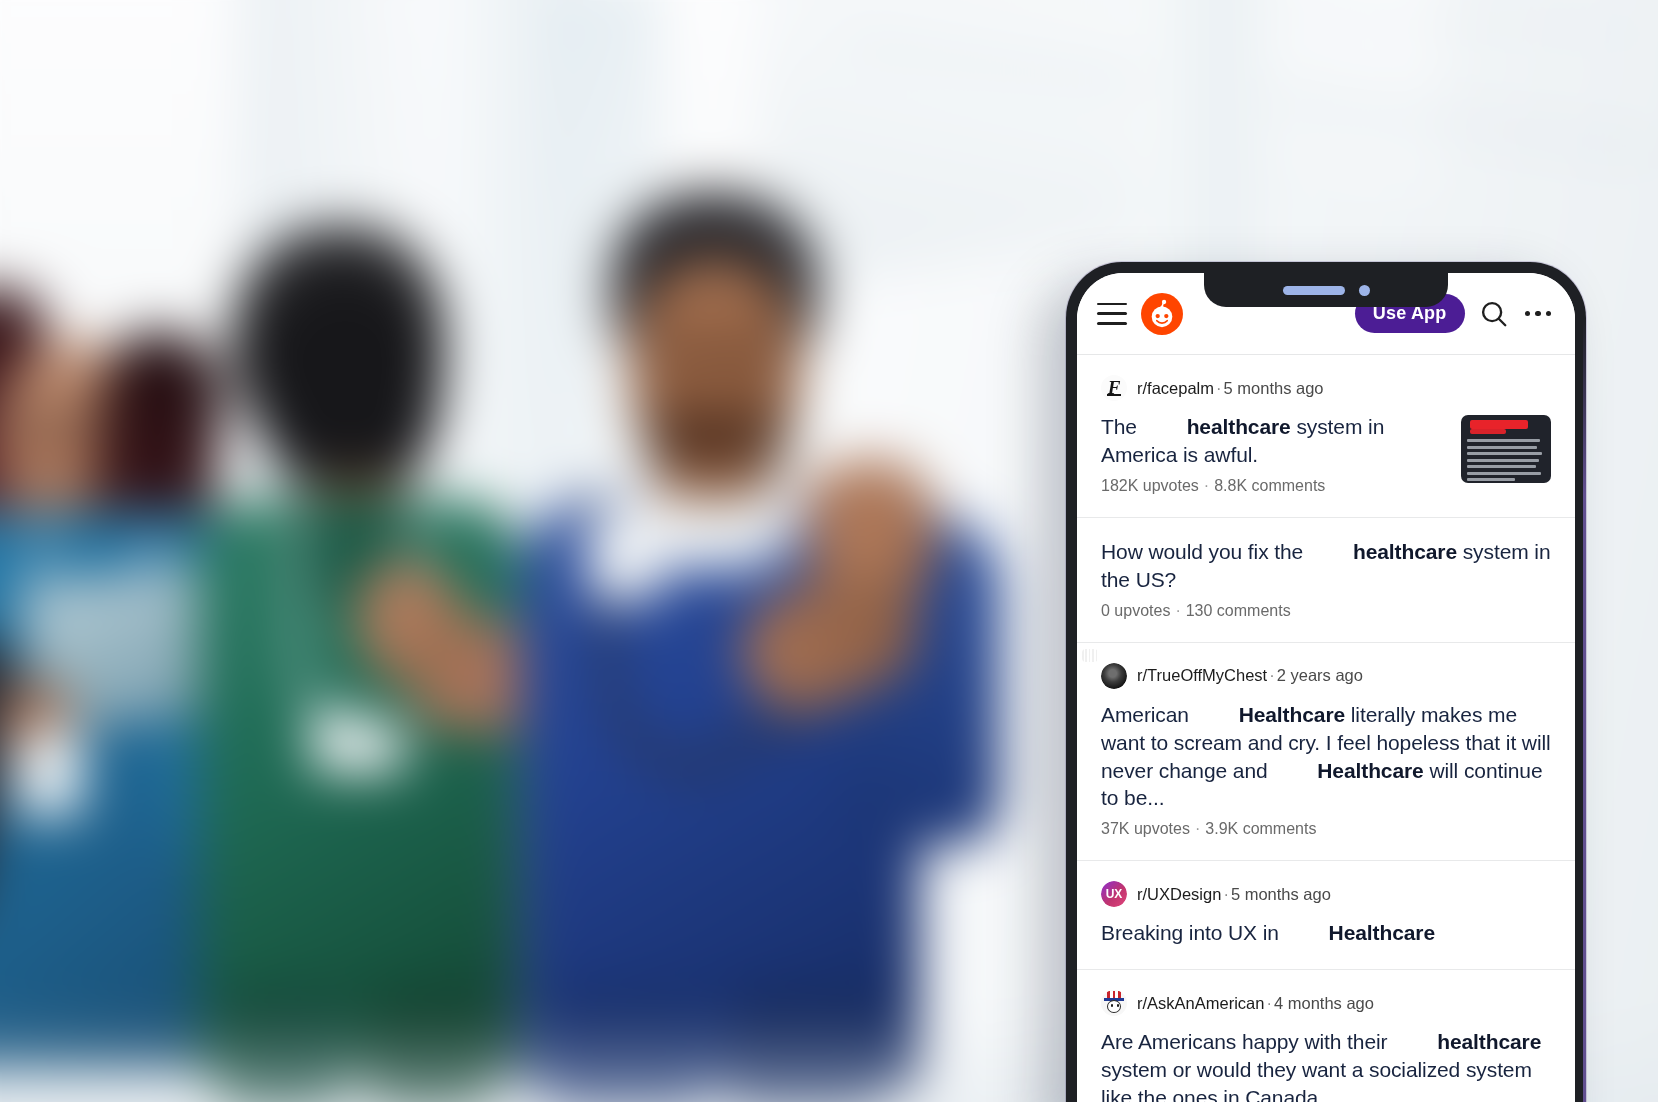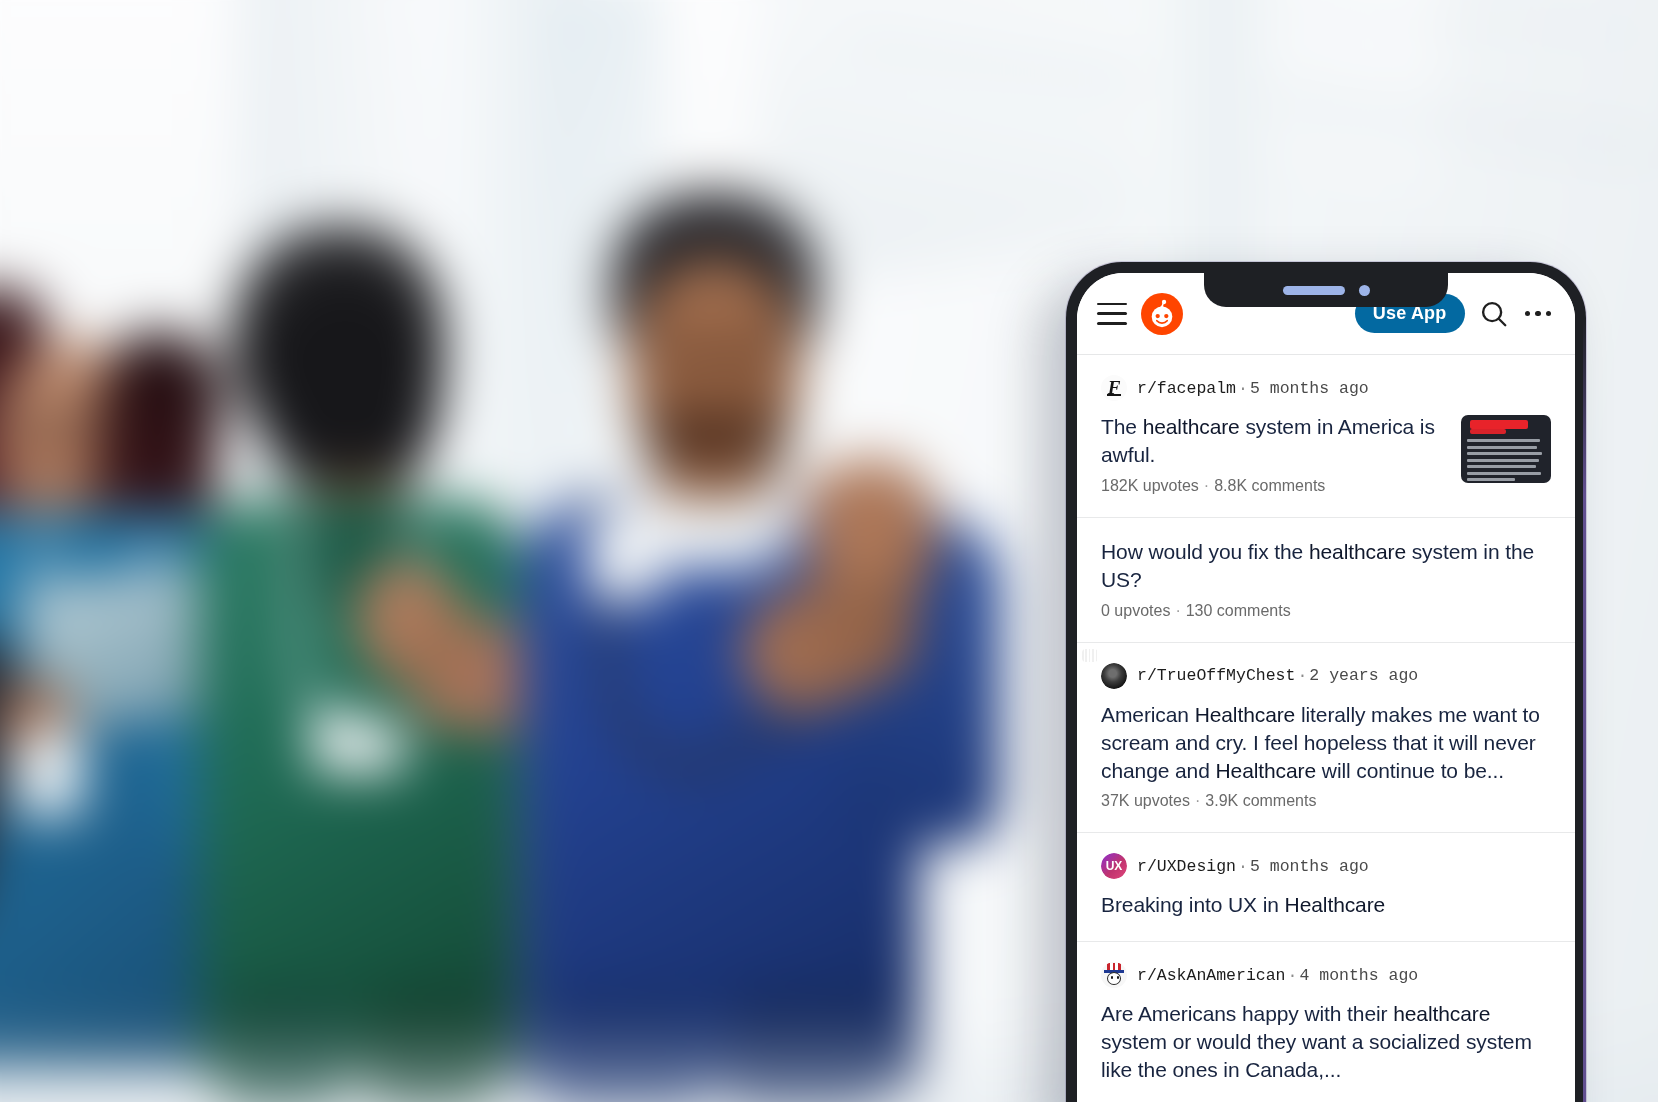--- a/index.html
+++ b/index.html
@@ -205,49 +205,49 @@
     display:flex; align-items:center; gap:14px;
     border-bottom:1px solid #e6e7e8;
     background:#fff;
   }
   .hamburger { width:30px; height:22px; display:flex; flex-direction:column; justify-content:space-between; cursor:pointer;}
   .hamburger span { display:block; height:2.5px; background:#1f1f1f; border-radius:2px; }
   .reddit-logo { width:42px; height:42px; border-radius:50%; background:#ff4500;
       display:flex; align-items:center; justify-content:center; }
   .header-spacer { flex:1; }
   .use-app-btn {
-    background:#0369a1; color:#fff;
+    background:#4c1d95; color:#fff;
     font-size:18px; font-weight:bold;
     padding:9px 18px; border-radius:22px; border:none;
     cursor:pointer; letter-spacing:.2px;
     font-family:"Liberation Sans", sans-serif;
   }
   .search-icon { width:30px; height:30px; cursor:pointer; }
   .dots-icon { display:flex; gap:5px; align-items:center; cursor:pointer; padding:6px 2px;}
   .dots-icon i { width:5.5px; height:5.5px; border-radius:50%; background:#1f1f1f; display:block; }
 
   
   .feed { position:relative; z-index:2; background:#fff; height:calc(100% - 82px); overflow:hidden; }
   .post {
     padding:20px 24px 22px 24px;
     border-bottom:1px solid #e8e9ea;
     position:relative;
   }
   .post-meta { display:flex; align-items:center; gap:10px; margin-bottom:12px; }
   .avatar { width:26px; height:26px; border-radius:50%; flex:none; overflow:hidden;
             display:flex; align-items:center; justify-content:center; background:#fff; }
-  .meta-text { font-size:16.5px; color:#4a4a4a; font-family:Liberation Mono, monospace; }
+  .meta-text { font-size:16.5px; color:#4a4a4a; font-family:Liberation Sans, sans-serif; }
   .meta-text .sub { color:#1c1c1c; }
   .meta-dot { color:#8b8b8b; padding:0 2px; }
   .post-title {
     font-size:21px; line-height:1.33; color:#18243f;
     font-family:"Liberation Sans", sans-serif; font-weight:400;
     letter-spacing:-.1px;
   }
-  .post-title b { font-weight:normal; color:#10182c; }
+  .post-title b { font-weight:bold; color:#10182c;margin-left:44px; }
   .post-stats { margin-top:8px; font-size:16px; color:#6a6a6a; }
   .post-stats .sep { padding:0 5px; color:#9a9a9a; }
   .post-with-thumb { display:flex; gap:14px; align-items:flex-start; }
   .post-body { flex:1; min-width:0; }
   .thumb {
     width:90px; height:68px; flex:none; border-radius:7px; overflow:hidden;
     background:#20232b; position:relative; margin-top:2px;
   }
   .thumb-redbar { position:absolute; left:9px; top:5px; width:58px; height:9px;
       background:#e8232a; border-radius:2px; }

